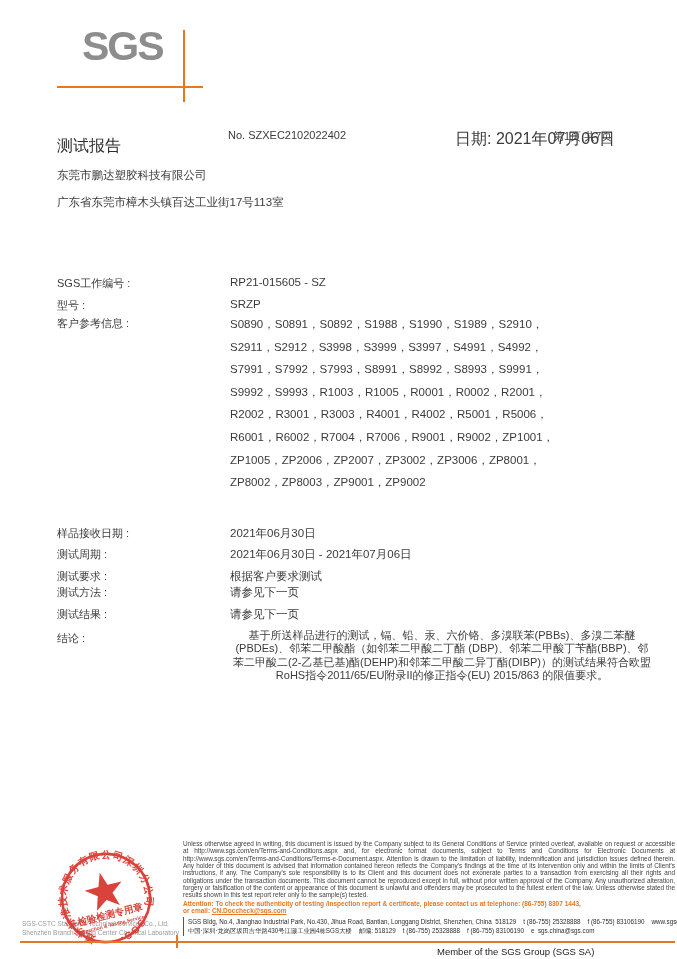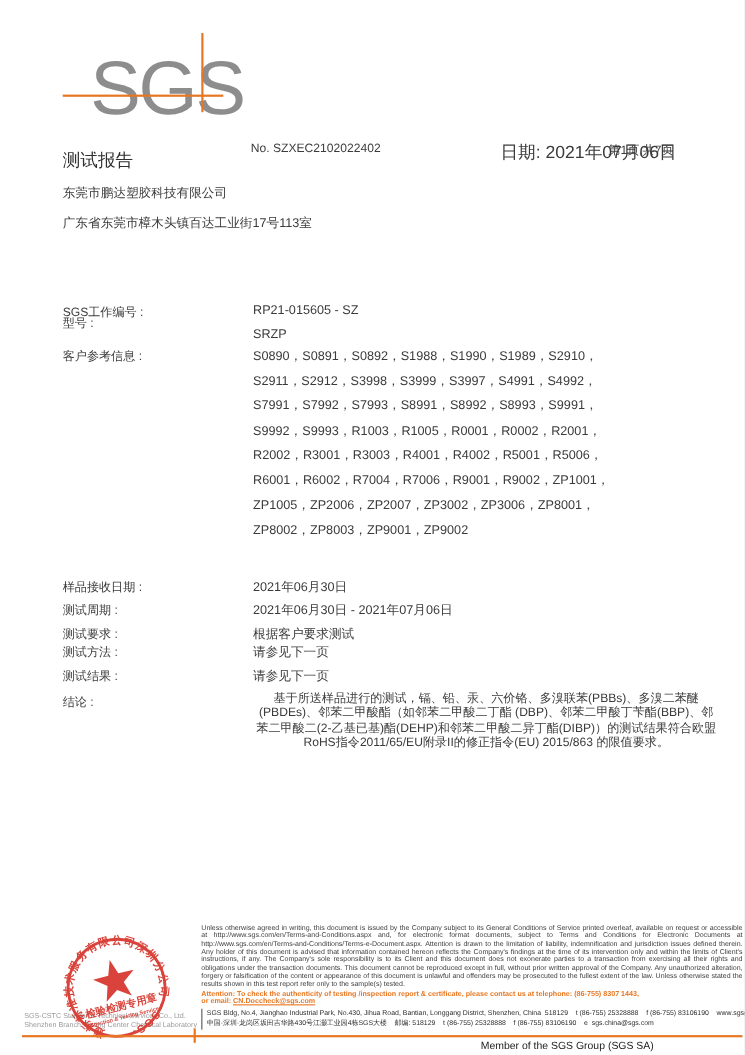--- a/index.html
+++ b/index.html
@@ -3,21 +3,21 @@
 <meta charset="utf-8">
 <style>
   html,body{margin:0;padding:0;background:#e8e8e8;}
   .page{
     position:relative;width:677px;height:959px;background:#ffffff;
     font-family:"Liberation Sans","DejaVu Sans",sans-serif;color:#3b3b3b;
     overflow:hidden;margin:0 auto;
   }
   
   .logo-text{
-    position:absolute;left:82px;top:46px;font-size:69px;font-weight:normal;
+    position:absolute;left:82px;top:26px;font-size:41px;font-weight:bold;
     color:#8d8d8d;letter-spacing:-2px;line-height:1;
   }
   .logo-hline{position:absolute;left:57px;top:86px;width:146px;height:2px;background:#e87722;}
   .logo-vline{position:absolute;left:183px;top:30px;width:2px;height:72px;background:#e87722;}
   
   .report-title{position:absolute;left:57px;top:136px;font-size:16px;font-weight:normal;color:#2e2e2e;}
   .report-no{position:absolute;left:228px;top:129px;font-size:11px;}
   .report-date{position:absolute;left:415px;top:129px;font-size:16px;margin-left:40px;}
   .report-page{position:absolute;left:553px;top:129px;font-size:11px;}
   
@@ -62,21 +62,21 @@
   <div class="report-date">日期: 2021年07月06日</div>
   <div class="report-page">第1页,共7页</div>
 
   <div class="company">东莞市鹏达塑胶科技有限公司</div>
   <div class="address">广东省东莞市樟木头镇百达工业街17号113室</div>
 
 
   <div class="lbl" style="top:276px">SGS工作编号 :</div>
   <div class="val" style="top:276px">RP21-015605 - SZ</div>
 
-  <div class="lbl" style="top:286px">型号 :</div>
+  <div class="lbl" style="top:298px">型号 :</div>
   <div class="val" style="top:298px">SRZP</div>
 
   <div class="lbl" style="top:316px">客户参考信息 :</div>
   <div class="ref-lines">
     <div>S0890，S0891，S0892，S1988，S1990，S1989，S2910，</div>
     <div>S2911，S2912，S3998，S3999，S3997，S4991，S4992，</div>
     <div>S7991，S7992，S7993，S8991，S8992，S8993，S9991，</div>
     <div>S9992，S9993，R1003，R1005，R0001，R0002，R2001，</div>
     <div>R2002，R3001，R3003，R4001，R4002，R5001，R5006，</div>
     <div>R6001，R6002，R7004，R7006，R9001，R9002，ZP1001，</div>

